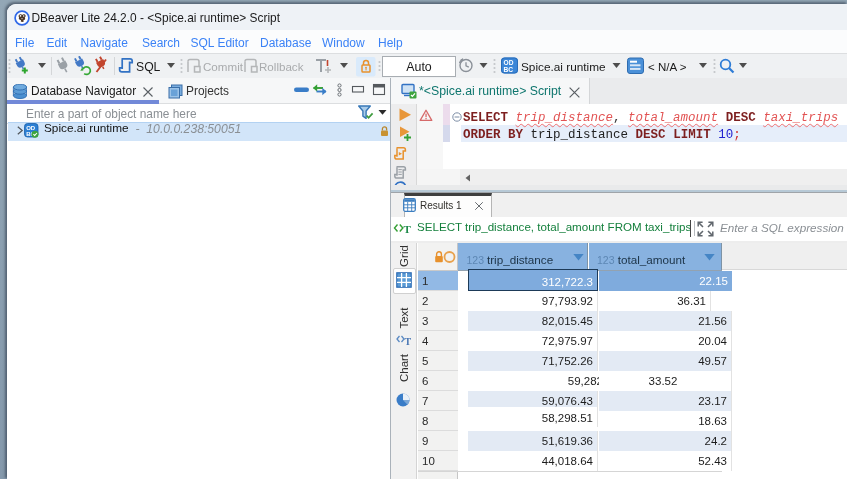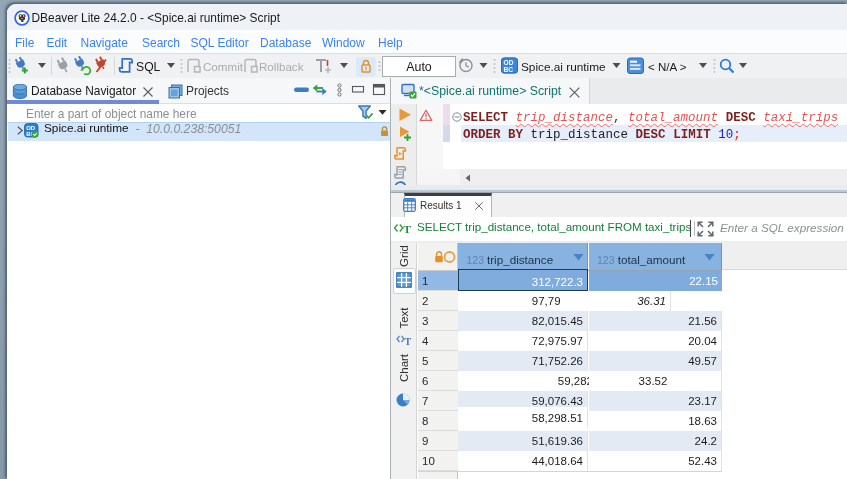--- a/index.html
+++ b/index.html
@@ -48,21 +48,21 @@
   .rfilter{left:391px;top:217px;width:456px;height:24px;background:#fff;border-bottom:1px solid #cfd2d5;}
   .rstrip{left:391px;top:241px;width:26px;height:238px;background:#f1f1f1;border-right:1px solid #d4d4d4;box-sizing:border-box;}
   .rot{position:absolute;transform:rotate(-90deg);transform-origin:center;font-size:11.5px;color:#2f2f2f;white-space:nowrap;}
 
   .gutterhead{left:418px;top:243px;width:40px;height:27.5px;background:#f2f2f1;border-right:1px solid #c6c6c6;border-bottom:1px solid #c9c9c9;box-sizing:border-box;}
   .colhead{top:243px;height:26.5px;background:#88b2e0;box-sizing:border-box;border-right:1px solid #7e93a5;}
   .headlabel{font-size:11.7px;color:#1c3347;}
   .h123{font-size:10.5px;color:#5d87b4;}
   .gcol{left:418px;top:270.5px;width:40px;height:208.5px;background:#f2f2f1;border-right:1px solid #c6c6c6;box-sizing:border-box;}
   .gcell{position:absolute;left:418px;width:40px;border-bottom:1px solid #dcdcdc;box-sizing:border-box;font-size:11.5px;color:#2a2a2a;}
-  .dcell{position:absolute;box-sizing:border-box;font-size:11.5px;color:#1c1c1c;text-align:right;}
+  .dcell{position:absolute;box-sizing:border-box;font-size:11.5px;color:#1c1c1c;text-align:right;margin-left:10px;}
 </style>
 </head>
 <body>
 <div class="abs win"></div>
 <div class="abs titlebar"></div>
 <svg class="abs" style="left:14px;top:10px" width="16" height="16" viewBox="0 0 16 16">
   <circle cx="8" cy="8" r="6.9" fill="#fff" stroke="#2e68e8" stroke-width="1.7"></circle>
   <path d="M4.6 6.8 Q4.2 4.6 6.2 4.2 Q7.6 4 8.2 5 Q9 3.9 10.4 4.3 Q12 4.8 11.6 6.6 L10.8 7.6 Q11.6 8.8 10.8 9.8 L9.4 10 L9.8 11.6 Q8.2 12.4 6.8 11.5 L7 9.9 Q5.6 10 5 9 Q4.4 8 5.2 7.2 Z" fill="#4a3627"></path>
   <circle cx="6.5" cy="5.9" r="0.8" fill="#fff"></circle>
   <circle cx="9.7" cy="6" r="0.75" fill="#fff"></circle>
@@ -407,21 +407,21 @@
 <div class="abs gcol"></div>
 <div class="abs" style="left:458px;top:269.5px;width:264px;height:1px;background:#93a2b0;"></div>
 <div id="rows">
 
 <div class="abs gcell" style="top:270.5px;height:20.00px;background:#92b9e5;padding:4px 0 0 4px;">1</div>
 <div class="abs dcell" style="left:458px;top:269.0px;width:130px;height:21.50px;background:#7fabdd;border:1.5px solid #1d3a58;color:#fff;padding:5.5px 4px 0 0;">312,722.3</div>
 <div class="abs dcell" style="left:589px;top:270.5px;width:133px;height:20.00px;background:#7fabdd;color:#fff;padding:4.5px 4px 0 0;">22.15</div>
 
 <div class="abs gcell" style="top:290.5px;height:20.00px;background:#f2f2f1;padding:4px 0 0 4px;">2</div>
 <div class="abs dcell" style="left:458px;top:290.5px;width:130px;height:20.00px;background:#fff;border-right:1px solid #e2e2e2;padding:4.5px 4px 0 0;">97,793.92</div>
-<div class="abs dcell" style="left:560px;top:290.5px;width:111px;height:20.00px;background:#fff;border-right:1px solid #e2e2e2;padding:4.5px 4px 0 0;font-style:italic;">36.31</div>
+<div class="abs dcell" style="left:590px;top:290.5px;width:111px;height:20.00px;background:#fff;border-right:1px solid #e2e2e2;padding:4.5px 4px 0 0;">36.31</div>
 
 <div class="abs gcell" style="top:310.5px;height:20.00px;background:#f2f2f1;padding:4px 0 0 4px;">3</div>
 <div class="abs dcell" style="left:458px;top:310.5px;width:130px;height:20.00px;background:#e3eaf4;border-right:1px solid #e2e2e2;padding:4.5px 4px 0 0;">82,015.45</div>
 <div class="abs dcell" style="left:589px;top:310.5px;width:133px;height:20.00px;background:#e3eaf4;border-right:1px solid #e2e2e2;padding:4.5px 4px 0 0;">21.56</div>
 
 <div class="abs gcell" style="top:330.5px;height:20.00px;background:#f2f2f1;padding:4px 0 0 4px;">4</div>
 <div class="abs dcell" style="left:458px;top:330.5px;width:130px;height:20.00px;background:#fff;border-right:1px solid #e2e2e2;padding:4.5px 4px 0 0;">72,975.97</div>
 <div class="abs dcell" style="left:589px;top:330.5px;width:133px;height:20.00px;background:#fff;border-right:1px solid #e2e2e2;padding:4.5px 4px 0 0;">20.04</div>
 
 <div class="abs gcell" style="top:350.5px;height:20.00px;background:#f2f2f1;padding:4px 0 0 4px;">5</div>

